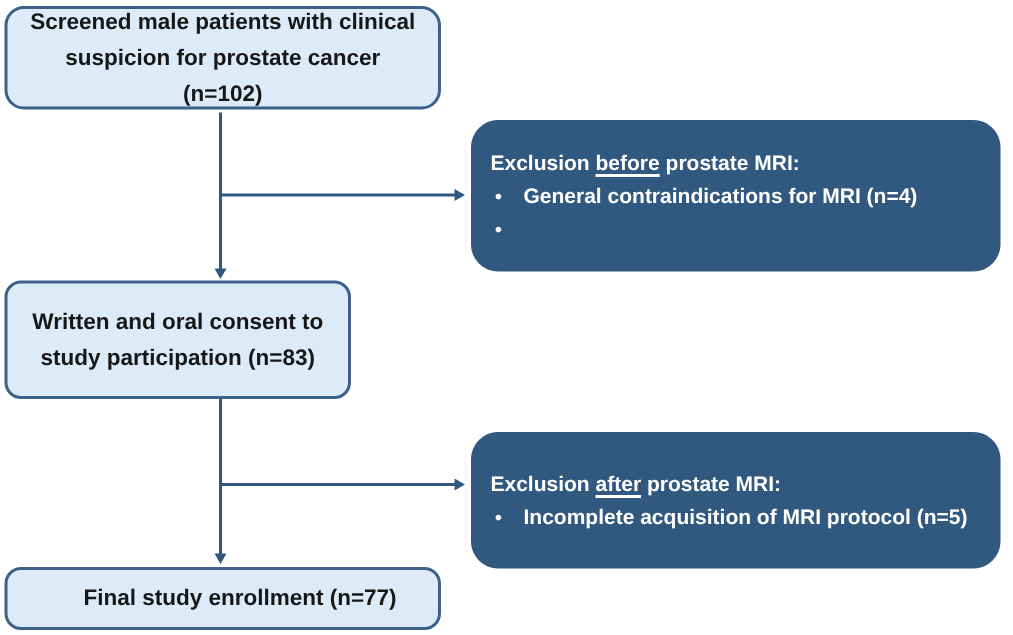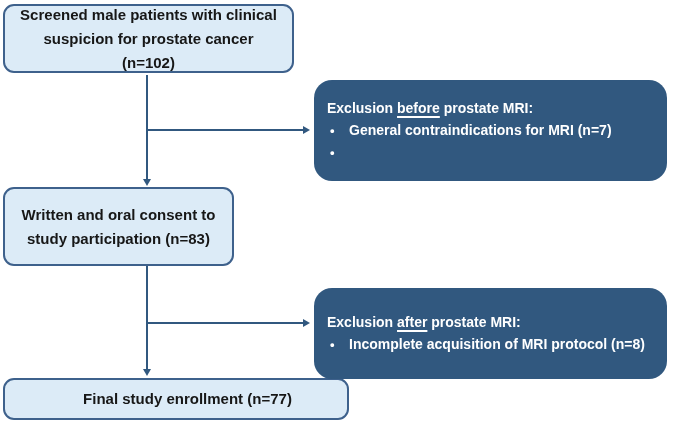--- a/index.html
+++ b/index.html
@@ -31,23 +31,23 @@
     display: flex;
     align-items: center;
     justify-content: center;
     text-align: center;
     color: var(--light-box-text);
     font-weight: bold;
     font-size: 15px;
     line-height: 24px;
     padding: 4px 13px;
   }
-  .box-screened { left: 3px;  top: 4px;   width: 291px; height: 69px; }
+  .box-screened { left: 3px;  top: 4px;   width: 291px; height: 69px; border-radius: 13px; }
   .box-consent  { left: 3px;  top: 187px; width: 231px; height: 79px; }
-  .box-final    { left: 3px;  top: 378px; width: 346px; height: 42px; padding-left: 36px; }
+  .box-final    { left: 3px;  top: 378px; width: 291px; height: 42px; padding-left: 36px; }
   .excl-box {
     position: absolute;
     background: var(--dark-box-fill);
     border-radius: 18px;
     color: var(--dark-box-text);
     font-weight: bold;
     font-size: 14px;
     line-height: 22px;
     display: flex;
     flex-direction: column;
@@ -115,30 +115,30 @@
   <div class="flow-box box-final">
     <span>Final study enrollment (n=77)</span>
   </div>
 
   <div class="excl-box box-excl-before">
     <div class="excl-title">
       <span>Exclusion </span><span class="underlined">before</span><span> prostate MRI:</span>
     </div>
     <div class="bullet-row">
       <span class="bullet-marker">•</span>
-      <span class="bullet-text">General contraindications for MRI (n=7)</span>
+      <span class="bullet-text">General contraindications for MRI (n=4)</span>
     </div>
     <div class="bullet-row">
       <span class="bullet-marker">•</span>
     </div>
   </div>
 
   <div class="excl-box box-excl-after">
     <div class="excl-title">
       <span>Exclusion </span><span class="underlined">after</span><span> prostate MRI:</span>
     </div>
     <div class="bullet-row">
       <span class="bullet-marker">•</span>
-      <span class="bullet-text">Incomplete acquisition of MRI protocol (n=8)</span>
+      <span class="bullet-text">Incomplete acquisition of MRI protocol (n=5)</span>
     </div>
   </div>
 
 </div>
 
 </body></html>

